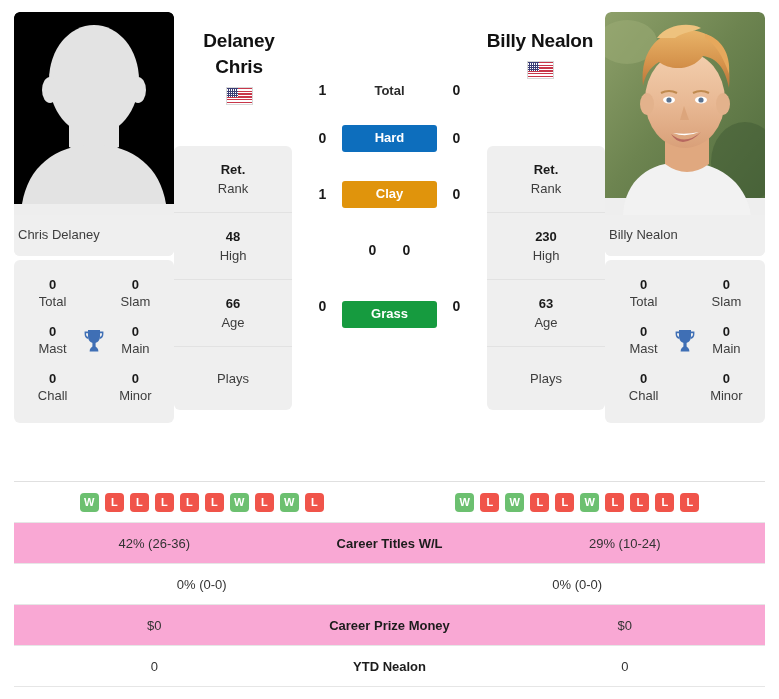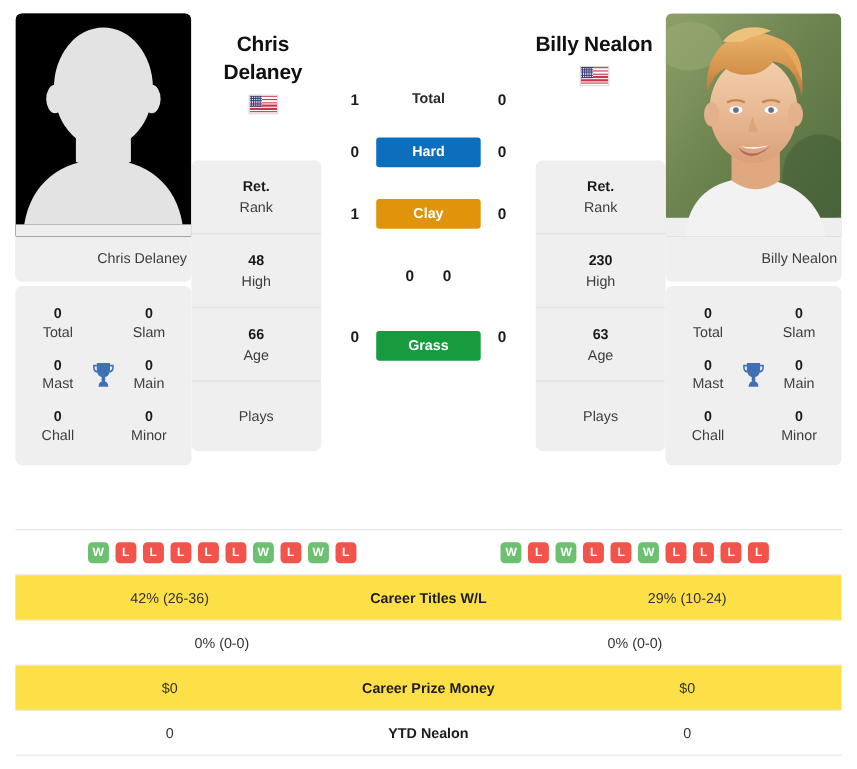--- a/index.html
+++ b/index.html
@@ -29,21 +29,21 @@
     overflow: hidden;
     padding-bottom: 0;
   }
   .photo-frame {
     width: 160px; height: 203px;
     overflow: hidden;
     position: relative;
     border-radius: 6px 6px 0 0;
   }
   .photo-name {
-    text-align: right;
+    text-align: left;
     font-size: 13px;
     color: #3d3d3d;
     padding: 12px 4px 14px 4px;
     background: #efefef;
   }
 
   
   .silhouette { width: 100%; height: 100%; background: #000; position: relative; display:block; }
 
   
@@ -181,21 +181,21 @@
     top: 481px;
     width: 751px;
     border-top: 1px solid #e0e0e0;
   }
   .trow {
     display: flex;
     align-items: center;
     height: 41px;
     border-bottom: 1px solid #e6e6e6;
   }
-  .trow.alt { background: #fde047; justify-content: flex-end; }
+  .trow.alt { background: #f9a8d4; justify-content: flex-end; }
   .tleft, .tright {
     flex: 1 1 0;
     text-align: center;
     font-size: 13px;
     color: #333;
     padding: 0 6px;
   }
   .tmid {
     flex: 0 0 190px;
     text-align: center;
@@ -458,22 +458,22 @@
           <div class="titles-cell">
             <div class="titles-val">0</div>
             <div class="titles-lab">Minor</div>
           </div>
         </div>
       </div>
     </div>
   </div>
 
   <div class="namewrap left">
+    <div class="pname">Delaney</div>
     <div class="pname">Chris</div>
-    <div class="pname">Delaney</div>
     <div class="flag-wrap">
       <span class="flag">
         <span class="stripes">
           <i style="top:0"></i>
             <i style="top:2.8px"></i>
             <i style="top:5.6px"></i>
             <i style="top:8.4px"></i>
           <i style="top:11.2px"></i>
             <i style="top:14px"></i>
             <i style="top:16.6px"></i>

